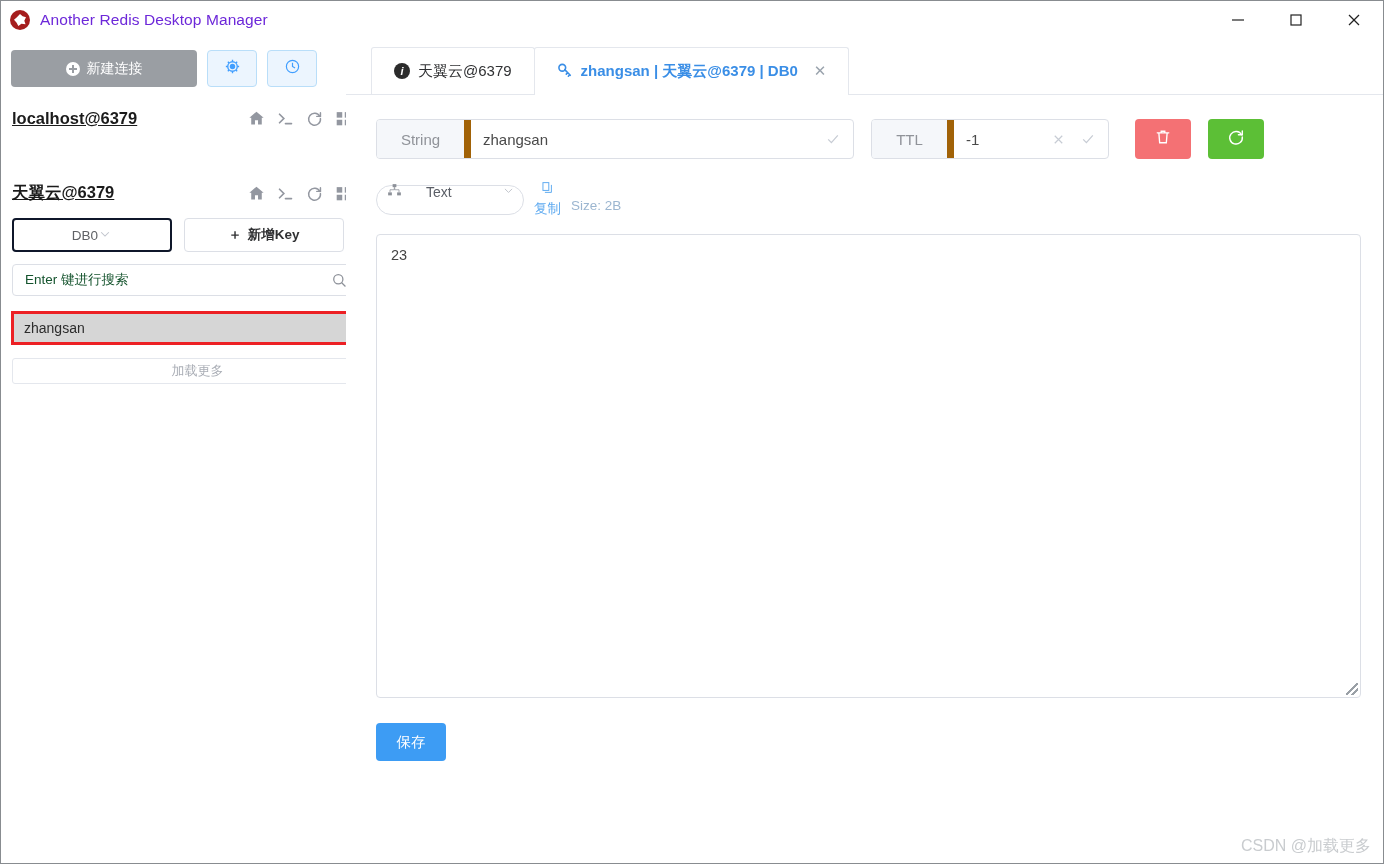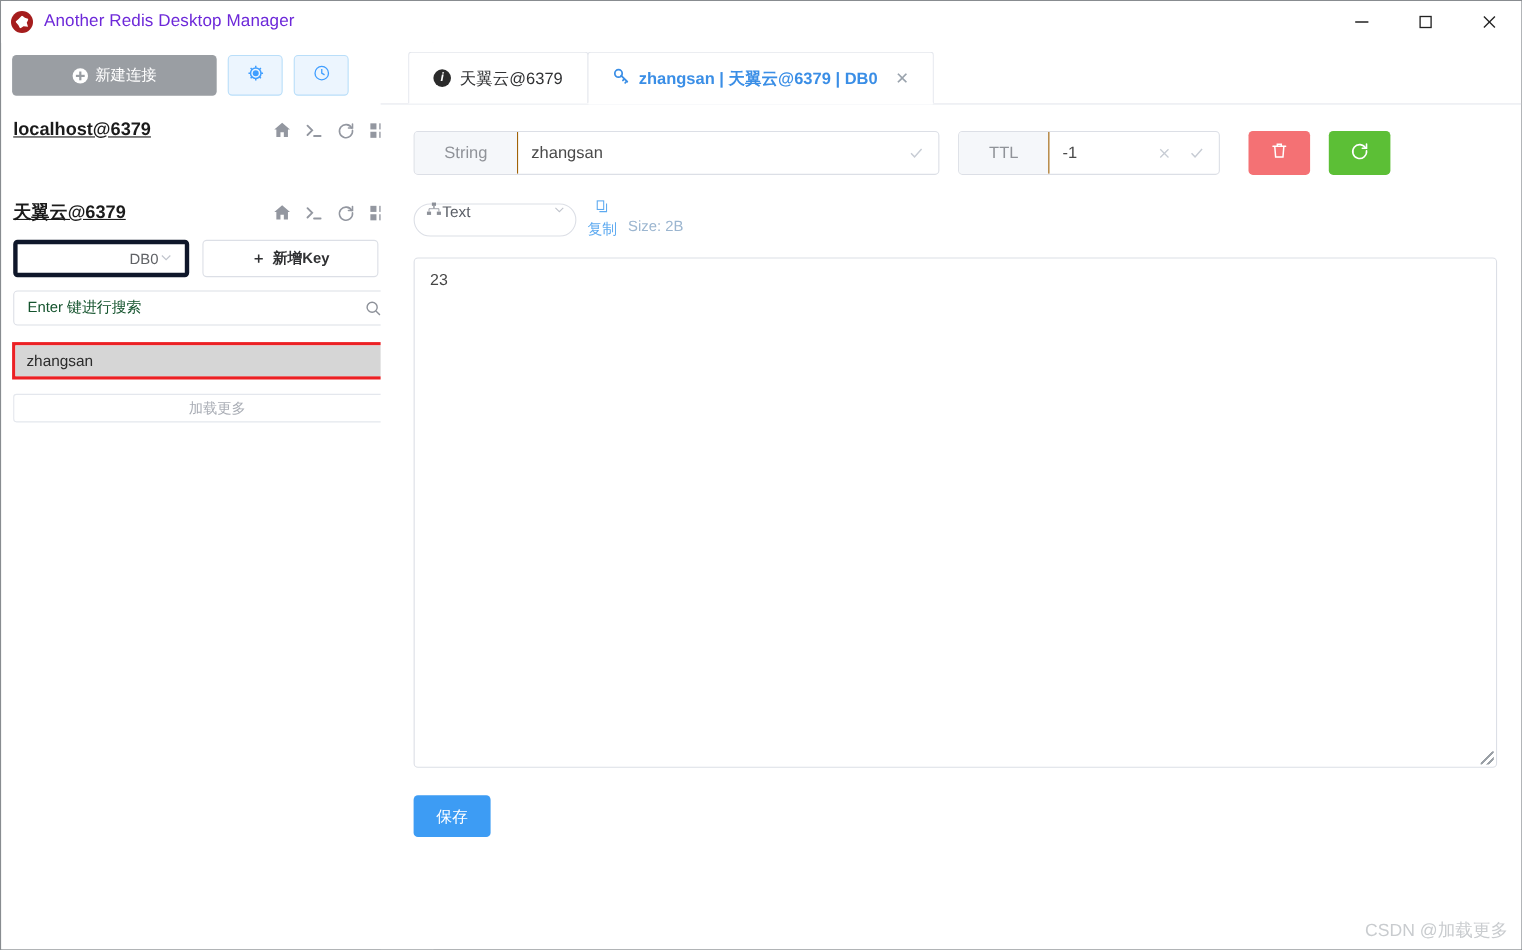--- a/index.html
+++ b/index.html
@@ -98,25 +98,25 @@
     flex: 1 1 auto; white-space: nowrap; text-decoration: underline;
   }
   .conn-icons { display: flex; align-items: center; gap: 12px; color: #9397a0; }
   .conn-icons .ic { display: flex; align-items: center; }
 
   .db-row {
     display: flex; gap: 12px; padding: 14px 10px 0 10px;
   }
   .db-select {
     width: 160px; height: 34px;
-    border: 4px solid #0f172a; border-radius: 4px;
+    border: 2px solid #0f172a; border-radius: 4px;
     display: flex; align-items: center;
     padding: 0 10px;
     font-size: 13.5px; color: #606266;
-    justify-content: flex-end;
+    justify-content: center;
   }
   .btn-addkey {
     width: 160px; height: 34px;
     border: 1px solid #dcdfe6; border-radius: 4px;
     display: flex; align-items: center; justify-content: center;
     gap: 6px; font-size: 13.5px; color: #303133; font-weight: bold;
   }
   .search-row { padding: 12px 10px 0 10px; }
   .search-box {
     height: 32px; border: 1px solid #dcdfe6; border-radius: 4px;
@@ -199,21 +199,21 @@
   .row1 {
     display: flex; align-items: center;
     padding: 24px 0 0 30px; gap: 0;
   }
   .field-group {
     display: flex; align-items: stretch;
     border: 1px solid #dcdfe6; border-radius: 4px; overflow: hidden;
     height: 40px; background: #fff;
   }
   .field-label {
-    background: #f5f7fa; border-right: 1px solid #a16207;
+    background: #f5f7fa; border-right: 7px solid #a16207;
     display: flex; align-items: center; justify-content: center;
     color: #909399; font-size: 15px; text-align: right;
   }
   .field-val {
     display: flex; align-items: center; flex: 1 1 auto;
     padding: 0 12px; font-size: 15px; color: #4a4a4a;
     justify-content: space-between; gap: 10px;
   }
   .tick { color: #c7ccd4; font-size: 15px; display: flex; align-items: center; }
 
@@ -228,21 +228,21 @@
     display: flex; align-items: center; justify-content: center;
   }
 
   .row2 {
     display: flex; align-items: center; gap: 10px;
     padding: 22px 0 0 30px;
   }
   .fmt-select {
     width: 148px; height: 30px;
     border: 1px solid #dcdfe6; border-radius: 15px;
-    display: flex; align-items: center; gap: 0;
+    display: flex; align-items: center; gap: 24px;
     padding: 0 8px 16px 10px;
     font-size: 14px; color: #5a5e66;
   }
   .copy-link {
     color: #5eaaf0; font-size: 13.5px;
     display: flex; align-items: center; gap: 3px; flex-direction: column;
   }
   .size-txt { color: #9cb6d0; font-size: 13.5px; margin-top: 11px; }
 
   .editor-wrap { padding: 16px 25px 0 30px; }

